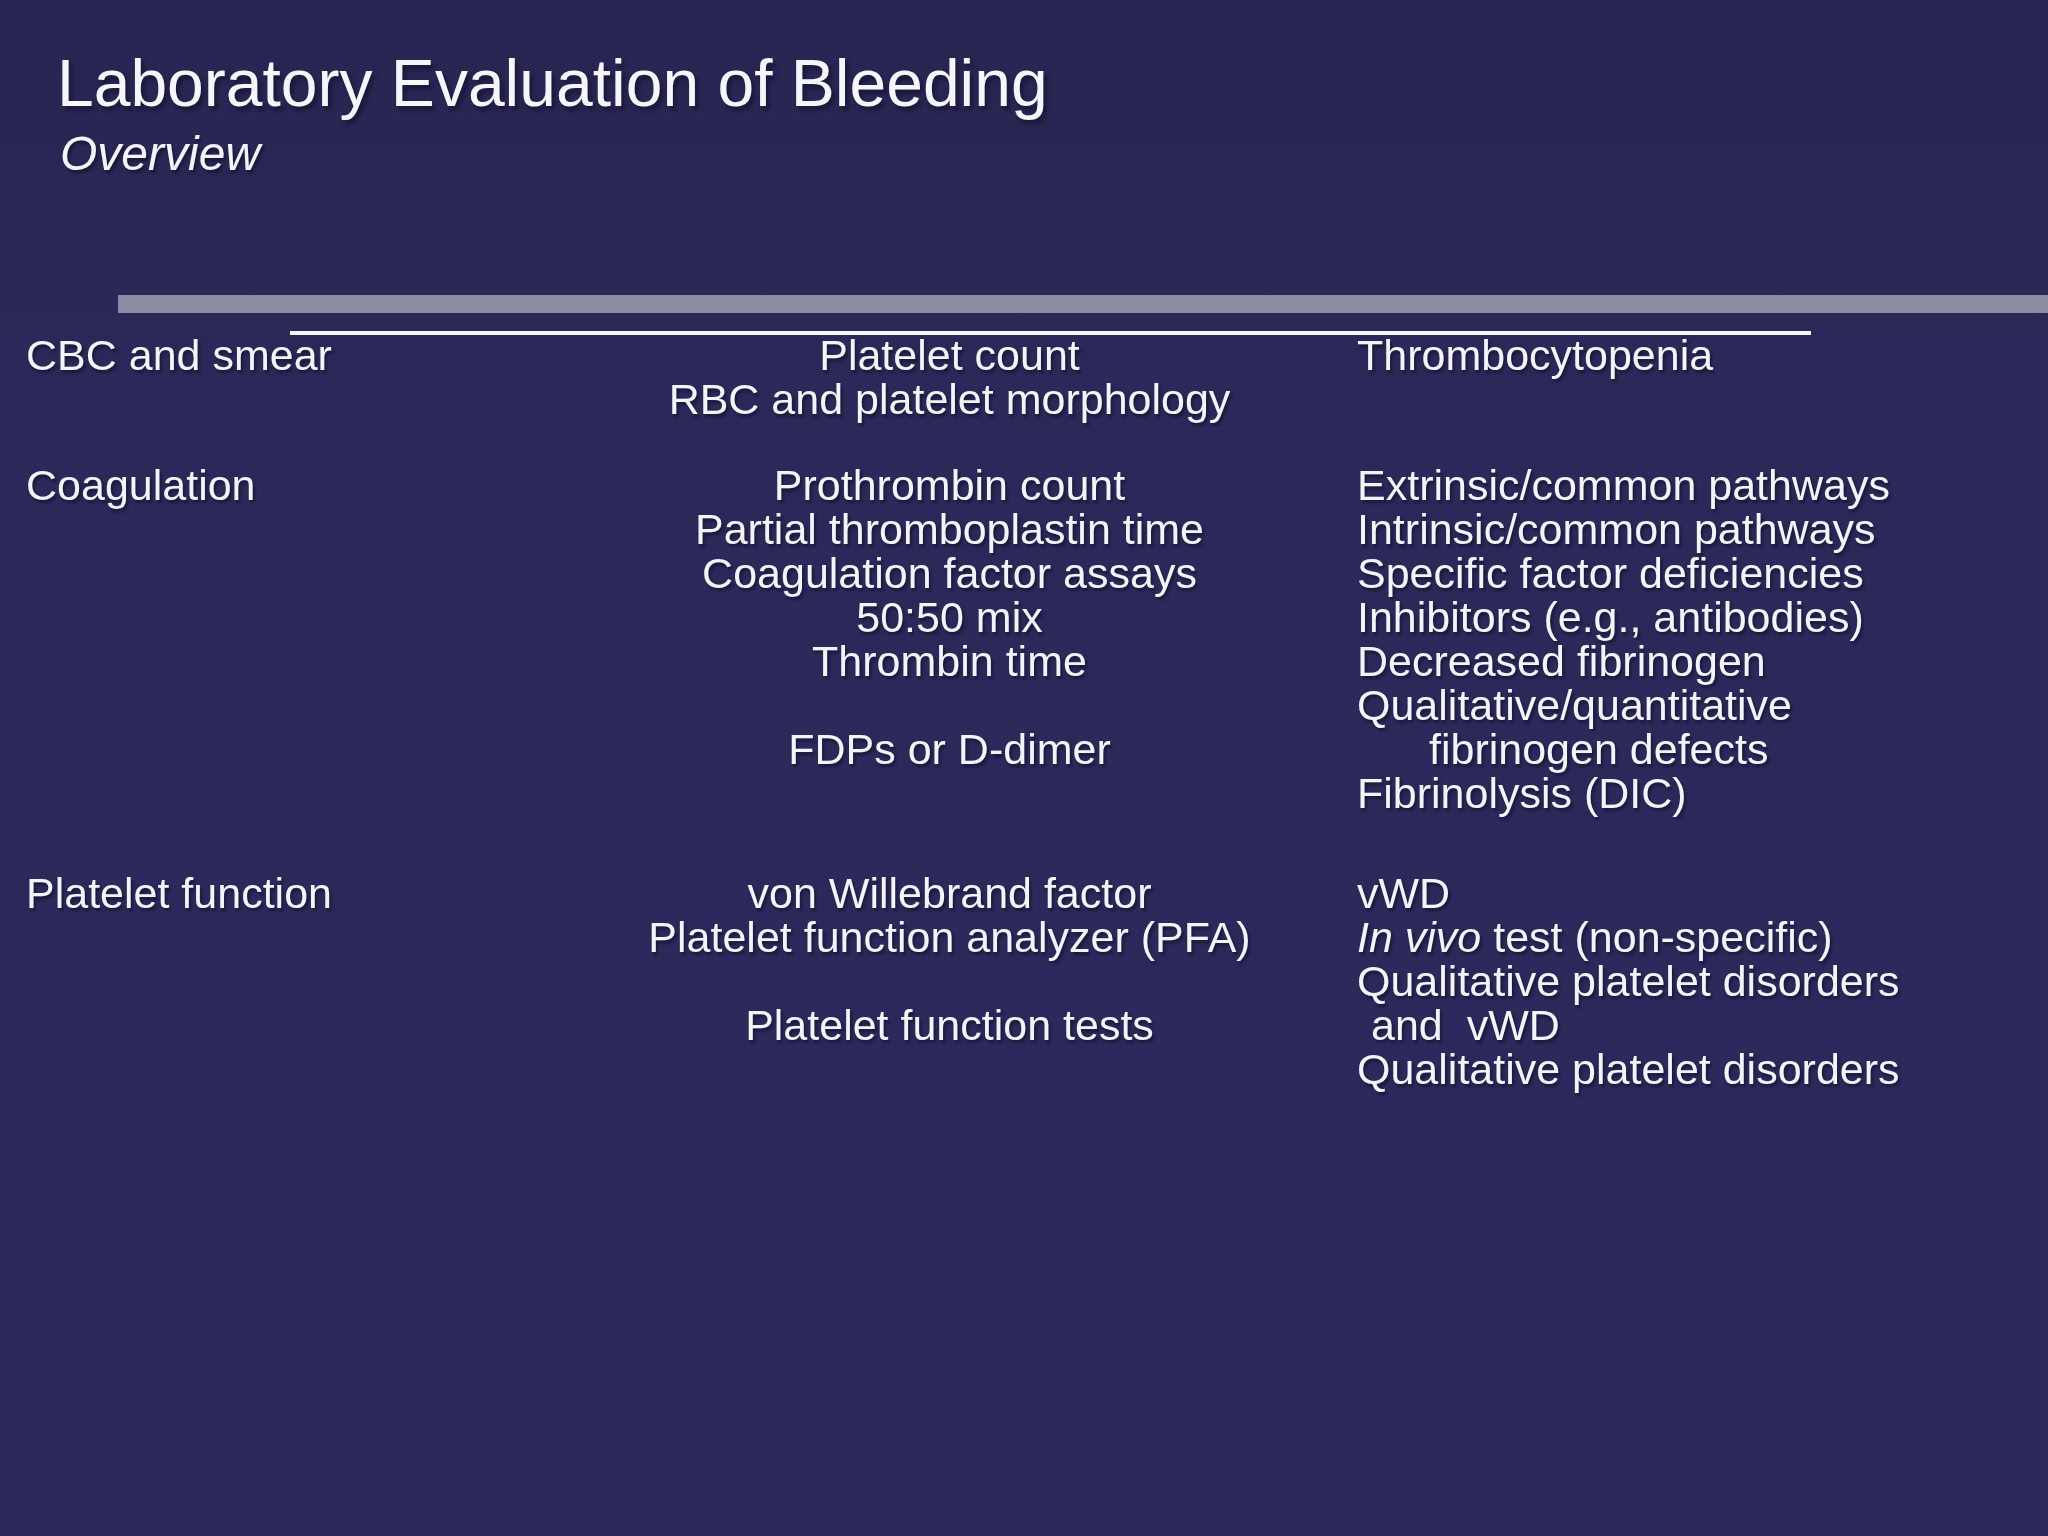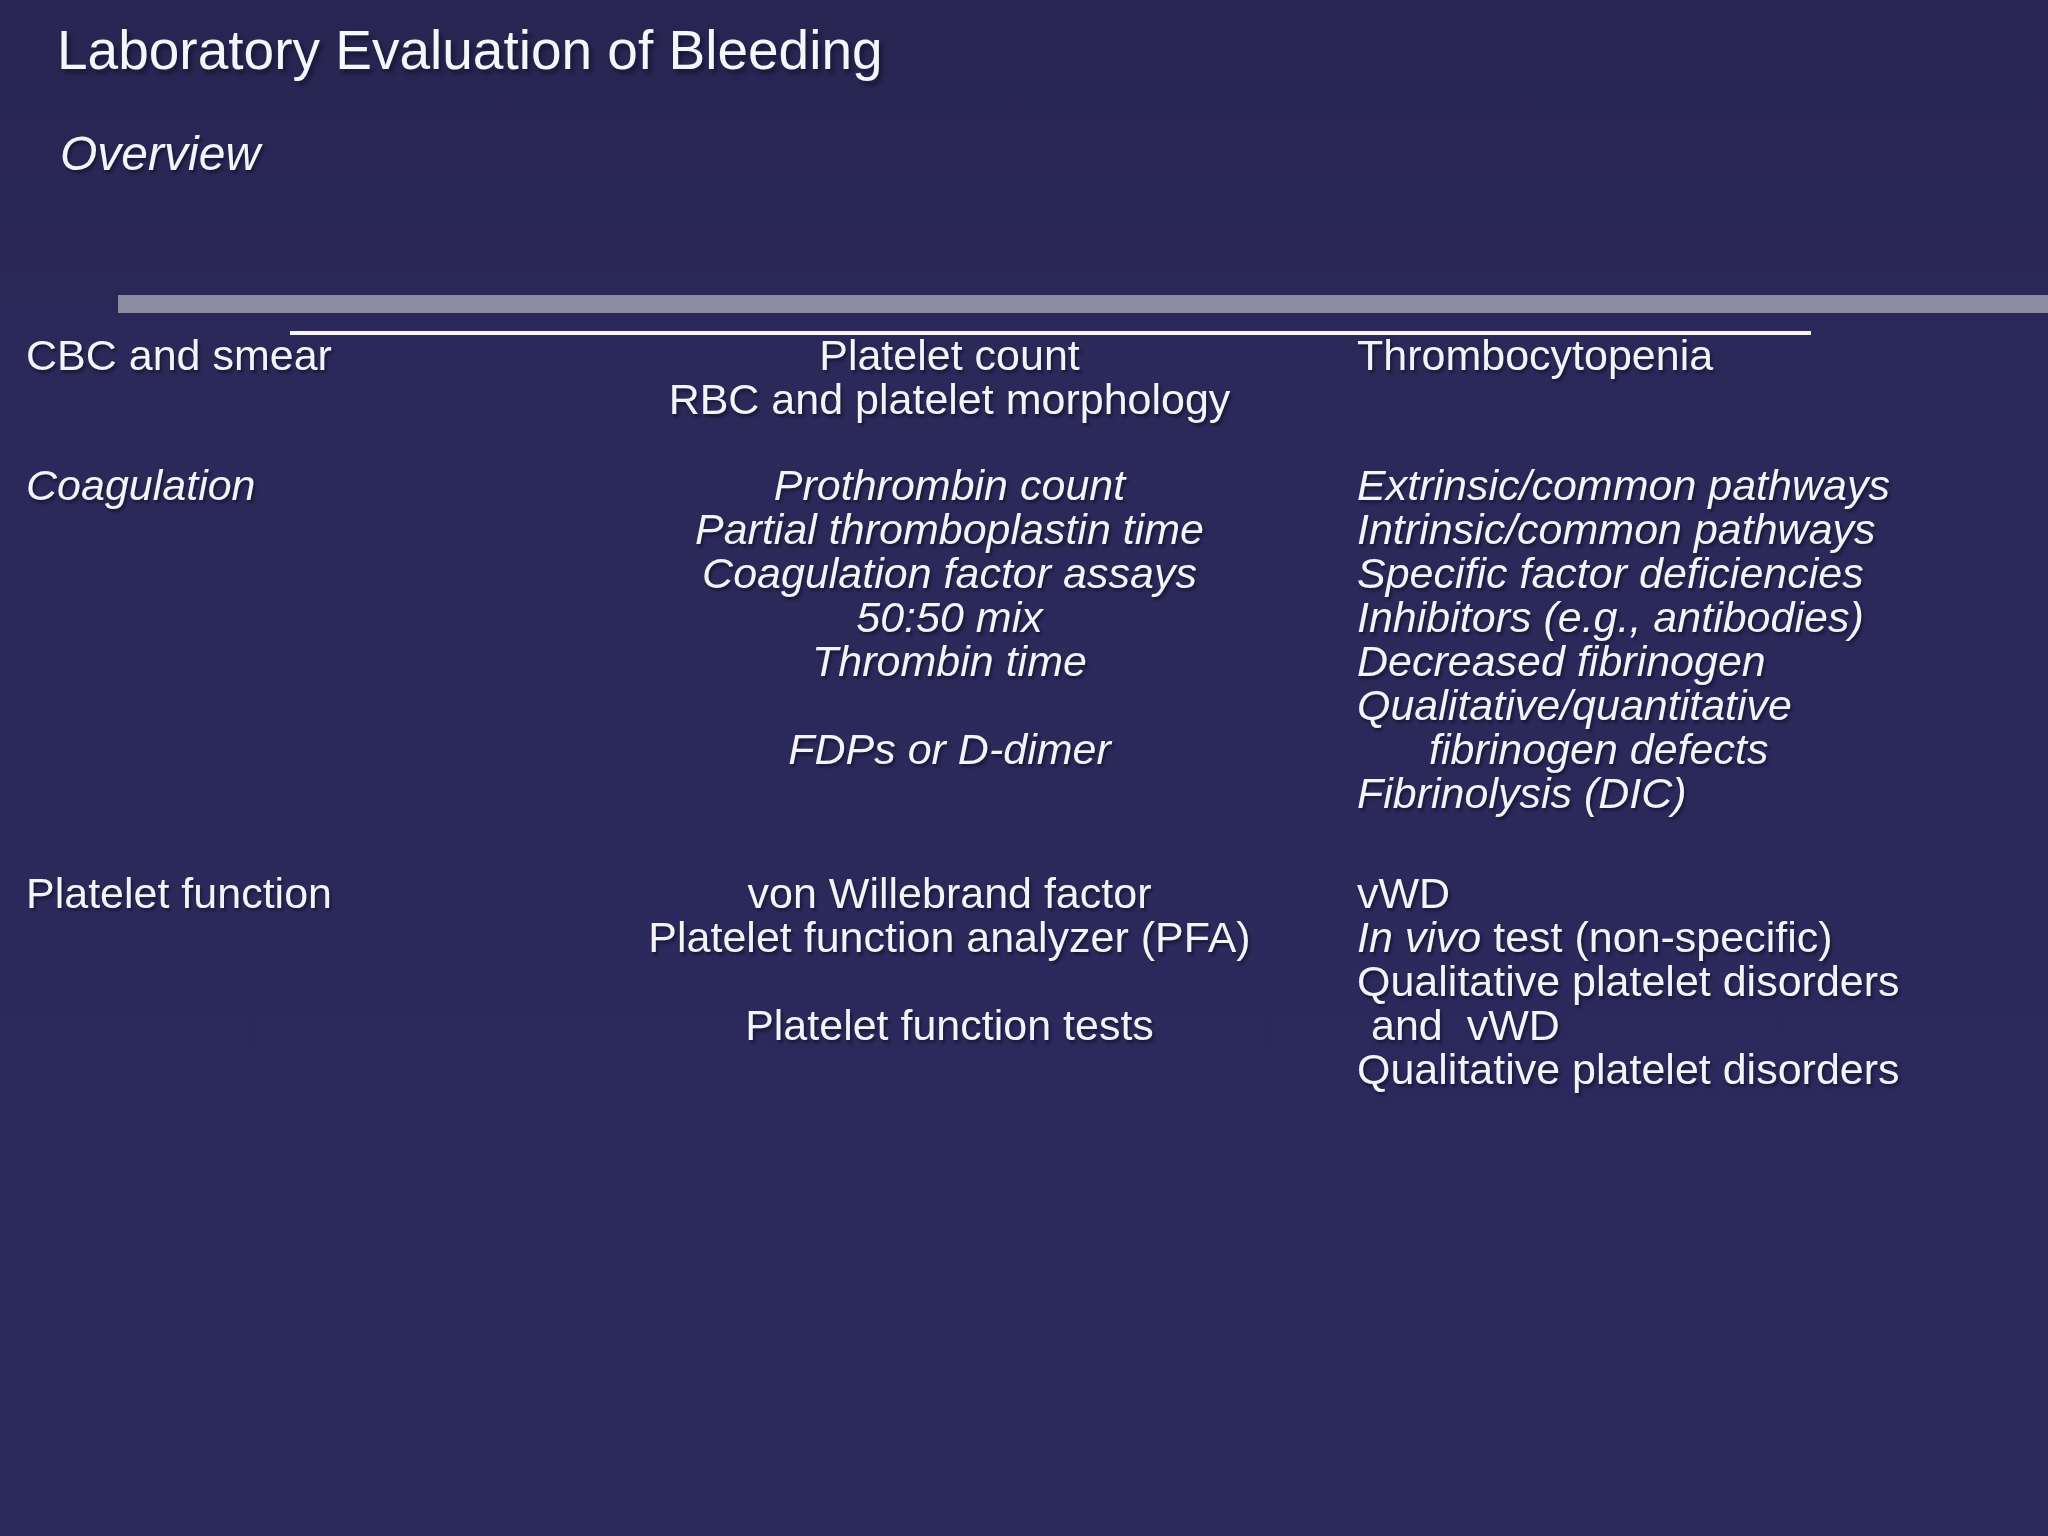--- a/index.html
+++ b/index.html
@@ -5,22 +5,22 @@
   html,body{margin:0;padding:0;background:#1a1838;}
   .slide{
     position:relative;
     width:2048px;height:1536px;
     overflow:hidden;
     background:linear-gradient(180deg,#282552 0%,#2b2959 24%,#2c2a5d 100%);
     font-family:"Liberation Sans","DejaVu Sans",sans-serif;
     color:#f3f3f8;
   }
   .title{
-    position:absolute;left:57px;top:21px;
-    font-size:55px;line-height:1.08;letter-spacing:0px;
+    position:absolute;left:57px;top:48px;
+    font-size:66px;line-height:1.08;letter-spacing:0px;
     color:#f5f5fa;white-space:pre;
     text-shadow:3px 4px 4px rgba(8,8,26,0.5);
   }
   .subtitle{
     position:absolute;left:60px;top:128px;
     font-size:48px;font-style:italic;line-height:1.1;
     color:#f3f3f8;white-space:pre;
     text-shadow:2px 3px 3px rgba(8,8,26,0.5);
   }
   .accent-bar{
@@ -62,21 +62,21 @@
           <div class="t-line">CBC and smear</div>
         </div>
         <div class="t-cell c-tests">
           <div class="t-line">Platelet count</div>
           <div class="t-line">RBC and platelet morphology</div>
         </div>
         <div class="t-cell c-eval">
           <div class="t-line">Thrombocytopenia</div>
         </div>
       </div>
-      <div class="t-row" style="height: 352px; font-style: italic;">
+      <div class="t-row" style="height: 352px;">
         <div class="t-cell c-cat">
           <div class="t-line">Coagulation</div>
         </div>
         <div class="t-cell c-tests">
           <div class="t-line">Prothrombin count</div>
           <div class="t-line">Partial thromboplastin time</div>
           <div class="t-line">Coagulation factor assays</div>
           <div class="t-line">50:50 mix</div>
           <div class="t-line">Thrombin time</div>
           <div class="t-line">&nbsp;</div>

